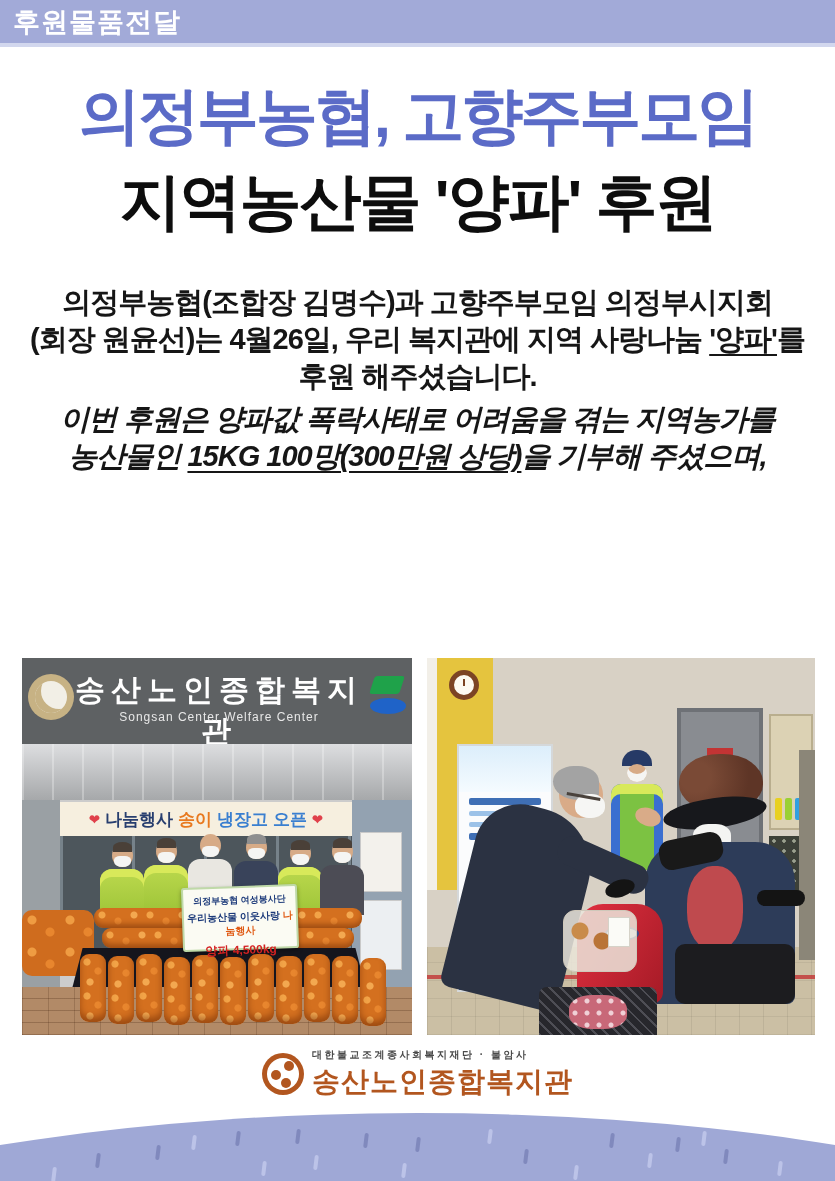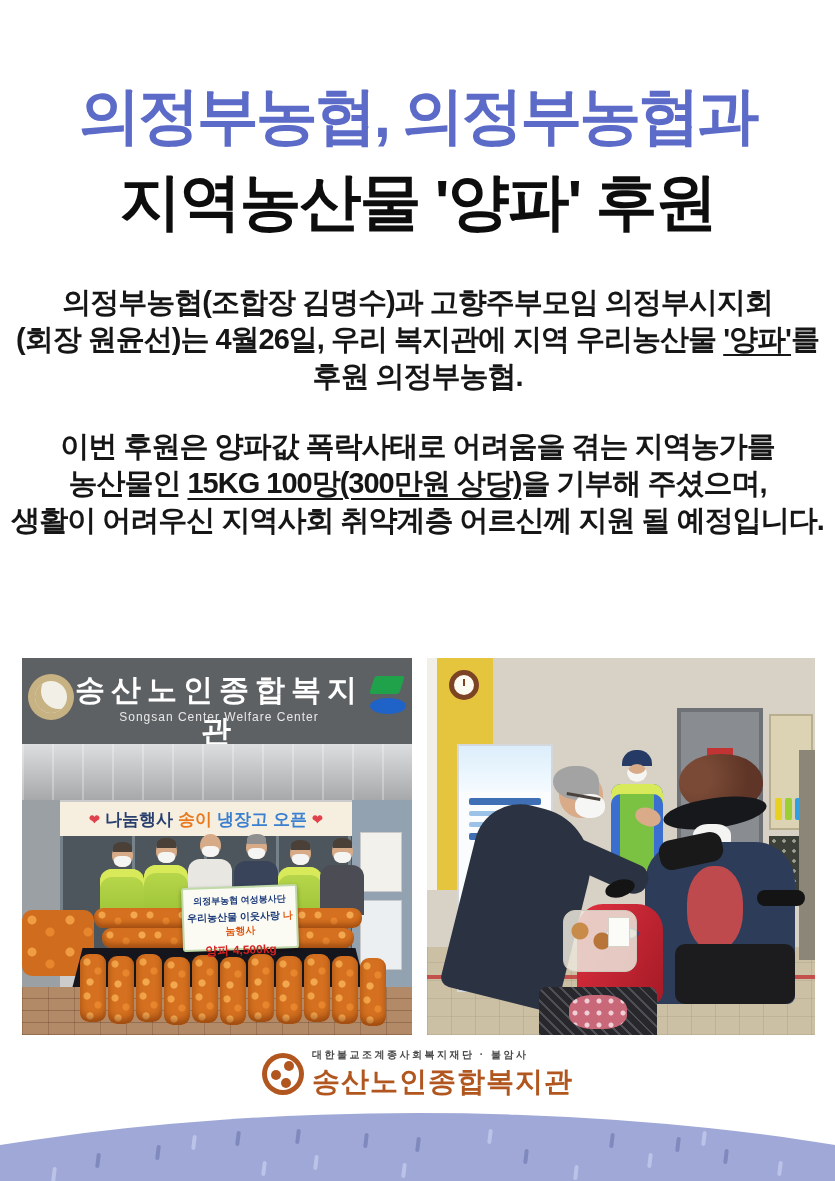--- a/index.html
+++ b/index.html
@@ -27,21 +27,21 @@
     position:absolute; top:160px; left:0; width:835px; text-align:center;
     font-size:62px; font-weight:900; letter-spacing:-2px; color:#0d0d0d;
   }
   
   .para {
     position:absolute; left:0; width:835px; text-align:center;
     font-size:29px; font-weight:600; color:#161616; line-height:1.28;
     letter-spacing:-1px;
   }
   .para.p1 { top:284px; }
-  .para.p2 { top:428px; }
+  .para.p2 { top:401px;font-style:italic; }
   .para.p3 { top:548px; }
   .u { text-decoration:underline; text-decoration-thickness:2px; text-underline-offset:5px; }
   
   .photos { position:absolute; top:658px; left:22px; width:793px; height:377px; display:flex; gap:15px; }
   .photo { position:relative; overflow:hidden; background:#cccccc; }
   .photo.left  { width:390px; height:377px; }
   .photo.right { width:388px; height:377px; }
 
   
   .lp-sign { position:absolute; top:0; left:0; width:100%; height:86px; background:#5e6163; }
@@ -222,34 +222,36 @@
   .arc { position:absolute; top:4px; left:50%; transform:translateX(-50%);
     width:2000px; height:700px; border-radius:50%; background:#9fa8d6; }
   .dash { position:absolute; width:4px; height:15px; border-radius:3px; transform:rotate(7deg); }
   .dash.dk { background:#8089bd; } .dash.lt { background:#bcc3e8; }
 </style>
 </head>
 <body>
 
 <div class="page">
 
-
-  <h1 class="title1">의정부농협, 의정부농협과</h1>
+  <header class="topbar">
+    <span class="label">후원물품전달</span>
+  </header>
+
+  <h1 class="title1">의정부농협, 고향주부모임</h1>
   <h1 class="title2">지역농산물 '양파' 후원</h1>
 
   <p class="para p1">
     <span>의정부농협(조합장 김명수)과 고향주부모임 의정부시지회</span><br>
-    <span>(회장 원윤선)는 4월26일, 우리 복지관에 지역 우리농산물 </span><span class="u">'양파'</span><span>를</span><br>
-    <span>후원 의정부농협.</span>
+    <span>(회장 원윤선)는 4월26일, 우리 복지관에 지역 사랑나눔 </span><span class="u">'양파'</span><span>를</span><br>
+    <span>후원 해주셨습니다.</span>
   </p>
 
   <p class="para p2">
     <span>이번 후원은 양파값 폭락사태로 어려움을 겪는 지역농가를</span><br>
     <span>농산물인 </span><span class="u">15KG 100망(300만원 상당)</span><span>을 기부해 주셨으며,</span><br>
-    <span>생활이 어려우신 지역사회 취약계층 어르신께 지원 될 예정입니다.</span>
   </p>
 
   <p class="para p3">
     <br>
   </p>
 
   <div class="photos">
 
     <figure class="photo left">
       <div class="lp-sign">

